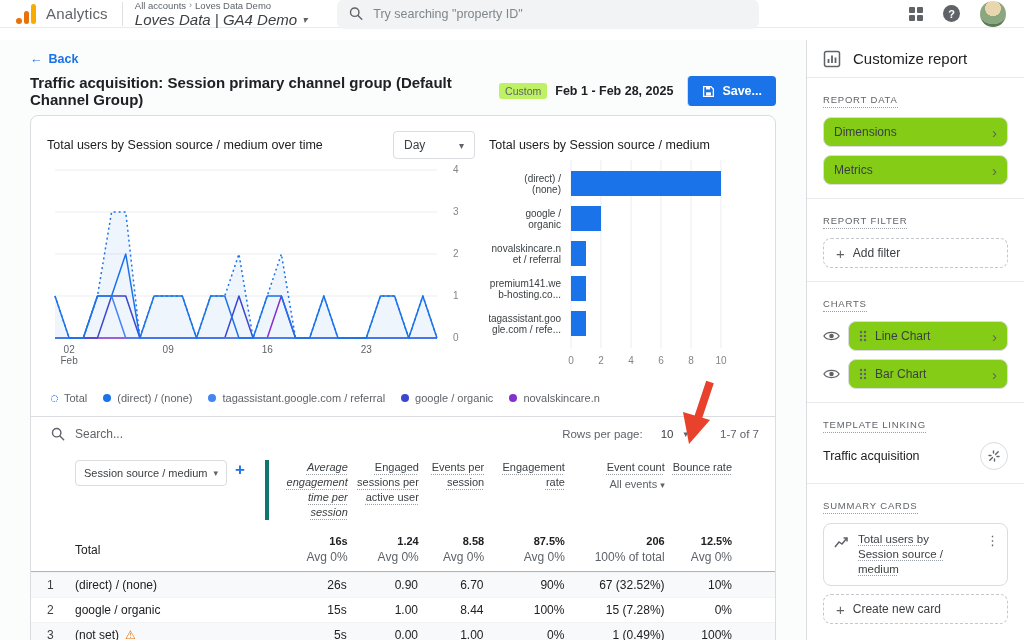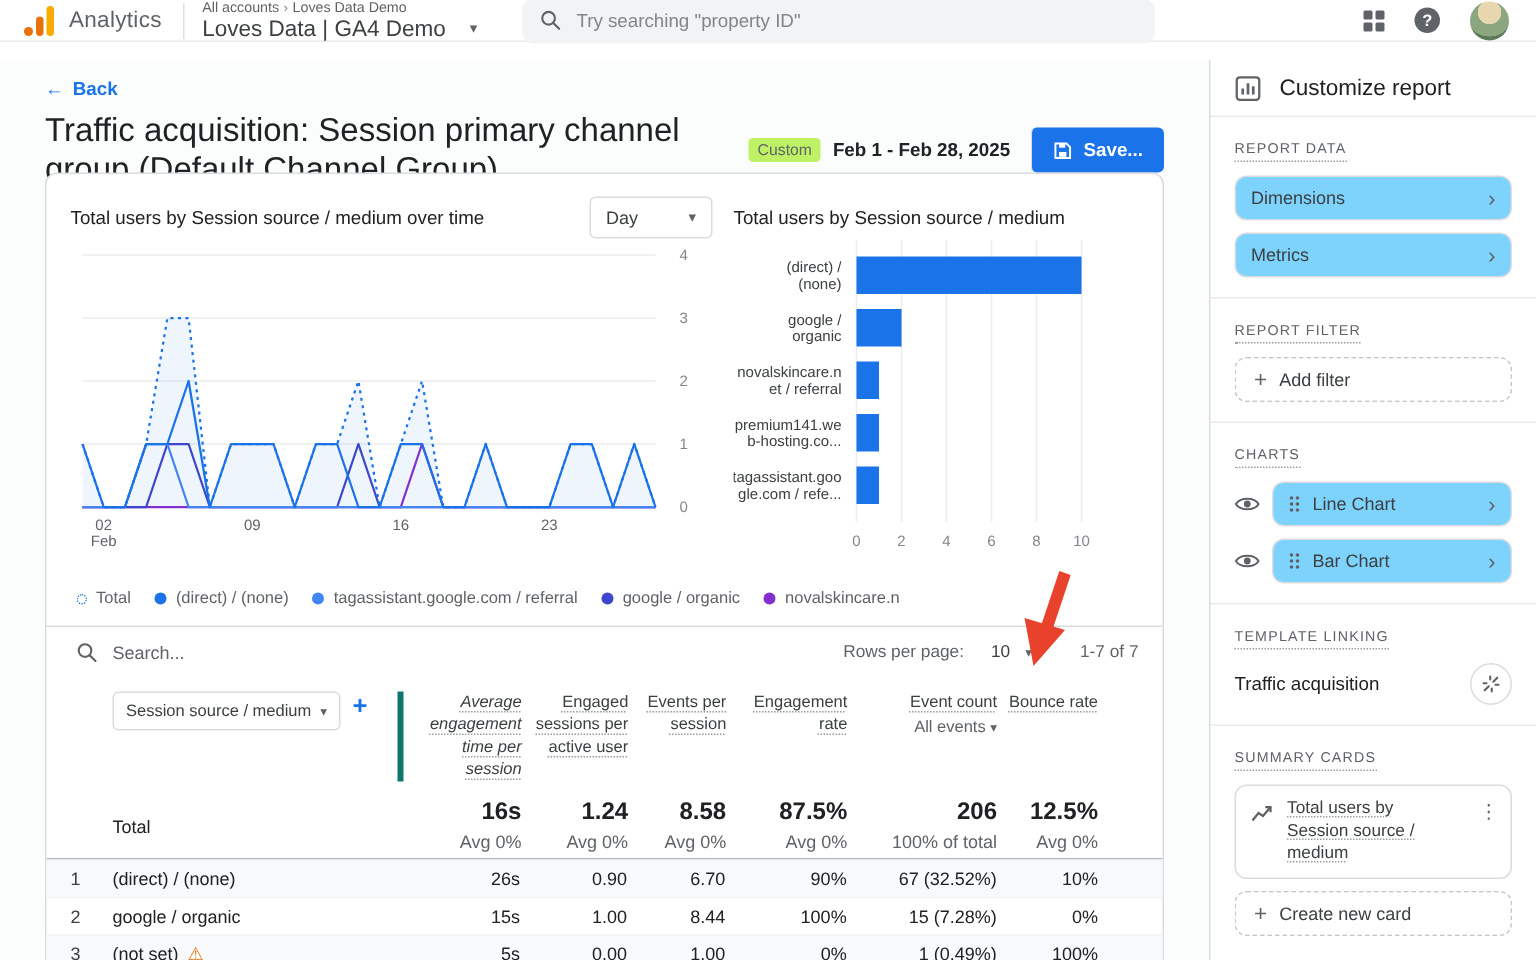--- a/index.html
+++ b/index.html
@@ -12,41 +12,41 @@
   .logo-wrap { display:flex; align-items:center; gap:8px; padding-left:16px; }
   .ga-logo { width:22px; height:20px; position:relative; }
   .ga-logo .b1 { position:absolute; left:0; bottom:0; width:6px; height:6px; border-radius:50%; background:#e8710a; }
   .ga-logo .b2 { position:absolute; left:8px; bottom:0; width:5px; height:13px; border-radius:3px; background:#e8710a; }
   .ga-logo .b3 { position:absolute; left:15px; bottom:0; width:5px; height:20px; border-radius:3px; background:#f9ab00; }
   .logo-text { font-size:15px; color:#5f6368; letter-spacing:.2px; }
   .tb-divider { width:1px; height:24px; background:#e0e0e0; margin:0 12px 0 14px; }
   .account { display:flex; flex-direction:column; justify-content:center; }
   .crumb { font-size:9.5px; color:#5f6368; display:flex; align-items:center; gap:3px; }
   .crumb .sep { font-size:9px; color:#80868b; }
-  .acct-name { font-size:15px; color:#3c4043; display:flex; align-items:center; gap:16px; cursor:pointer; }
+  .acct-name { font-size:15px; color:#3c4043; display:flex; align-items:center; gap:5px; cursor:pointer;font-style:italic; }
   .acct-name .caret { font-size:10px; color:#5f6368; }
   .search-pill { margin-left:30px; width:422px; height:30px; border-radius:8px; background:#f1f3f4;
     display:flex; align-items:center; gap:10px; padding:0 12px; }
   .search-pill input { border:none; outline:none; background:transparent; font-size:12.5px; width:100%;
     font-family:"Liberation Sans",sans-serif; color:#202124; }
   .search-pill input::placeholder { color:#80868b; }
   .tb-right { margin-left:auto; display:flex; align-items:center; gap:20px; padding-right:18px; }
   .grid-icon { width:14px; height:14px; display:grid; grid-template-columns:6px 6px; grid-template-rows:6px 6px; gap:2px; cursor:pointer; }
   .grid-icon span { background:#5f6368; border-radius:1px; }
   .help-icon { width:17px; height:17px; border-radius:50%; background:#5f6368; color:#fff; font-size:11px;
     display:flex; align-items:center; justify-content:center; font-weight:bold; cursor:pointer; }
   .avatar { width:26px; height:26px; border-radius:50%; cursor:pointer;
     background:radial-gradient(circle at 50% 28%, #e8d6ae 0 34%, #8aa77f 35% 70%, #5c7a58 71%); }
 
   
   .main { position:absolute; top:40px; left:0; width:806px; height:600px; background:#fbfcfc; overflow:hidden; }
   .toolbar { padding:12px 30px 0 30px; }
   .back-row { display:flex; align-items:center; gap:6px; color:#1a73e8; font-size:12.5px; font-weight:bold; cursor:pointer; }
   .title-row { display:flex; align-items:center; margin-top:8px; }
-  .page-title { font-size:22px; color:#202124; font-weight:400; flex:1; }
+  .page-title { font-size:15px; color:#202124; font-weight:700; flex:1; }
   .date-wrap { display:flex; align-items:center; gap:8px; margin-right:14px; }
   .date-chip { background:#bef264; color:#5f6368; font-size:10.5px; padding:2px 6px; border-radius:3px; }
   .date-range { font-size:12.5px; font-weight:bold; color:#202124; }
   .save-btn { background:#1a73e8; color:#fff; border:none; border-radius:4px; height:30px; padding:0 14px;
     font-size:12.5px; font-weight:bold; display:flex; align-items:center; gap:7px; cursor:pointer;
     border-left:1px solid #dadce0; font-family:"Liberation Sans",sans-serif; }
 
   
   .card { position:absolute; left:30px; top:75px; width:746px; height:620px; background:#fff;
     border:1px solid #dadce0; border-radius:8px 8px 0 0; overflow:hidden; }
@@ -82,39 +82,39 @@
   .dim-head-wrap { display:flex; align-items:flex-start; }
   .metric-col { text-align:right; font-size:11px; color:#3c4043; line-height:15px; padding-left:6px; }
   .metric-col .h { text-decoration:underline dotted #9aa0a6; text-underline-offset:3px; }
   .sub-select { color:#5f6368; font-size:11px; margin-top:2px; cursor:pointer; }
   .c0{width:86px} .c1{width:74px} .c2{width:68px} .c3{width:84px} .c4{width:104px} .c5{width:70px}
   .metrics-border { border-left:4px solid #0f766e;font-style:italic; }
   .trow { display:flex; align-items:center; padding:0 43px 0 16px; height:25px; font-size:12px; }
   .trow .cell { text-align:right; padding-left:6px; }
   .total-row { height:44px; border-bottom:1px solid #b0b3b8; align-items:center; }
   .total-label { font-size:12px; color:#202124; padding-left:28px; }
-  .tval { font-weight:bold; font-size:16px; color:#202124; }
+  .tval { font-weight:bold; font-size:11px; color:#202124; }
   .tsub { font-size:12px; color:#5f6368; margin-top:3px; }
   .data-row { border-top:1px solid #f1f3f4; color:#202124; }
   .data-row.alt { background:#f8f9fa; }
   .rank { width:28px; color:#3c4043; flex:none; }
   .rname { flex:1; display:flex; align-items:center; gap:6px; }
   .warn { color:#e8710a; font-size:12px; }
   .dim-cell { width:190px; flex:none; display:flex; }
 
   
   .sidebar { position:absolute; top:40px; right:0; width:218px; height:600px; background:#fff;
     border-left:1px solid #dadce0; }
   .sb-head { height:38px; display:flex; align-items:center; gap:12px; padding:0 16px; border-bottom:1px solid #e8eaed;
     font-size:15px; color:#202124; }
   .sb-section { padding:11px 16px 13px 16px; border-bottom:1px solid #e8eaed; }
   .sb-label { font-size:9.5px; letter-spacing:.8px; color:#5f6368; display:inline-block;
     border-bottom:1px dotted #9aa0a6; padding-bottom:2px; margin-bottom:9px; }
   .sb-card { border:1px solid #dadce0; border-radius:8px; height:30px; display:flex; align-items:center;
-    justify-content:space-between; padding:0 10px; font-size:12px; color:#3c4043; margin-bottom:8px; cursor:pointer; background:#7dd3fc; }
+    justify-content:space-between; padding:0 10px; font-size:12px; color:#3c4043; margin-bottom:8px; cursor:pointer; background:#84cc16; }
   .sb-card:last-child { margin-bottom:0; }
   .chev { color:#5f6368; font-size:15px; line-height:1; }
   .dashed-card { border:1px dashed #c4c7cb; border-radius:8px; height:30px; display:flex; align-items:center;
     gap:8px; padding:0 12px; font-size:12px; color:#3c4043; cursor:pointer; }
   .plus { font-size:15px; color:#5f6368; }
   .eye-row { display:flex; align-items:center; gap:8px; margin-bottom:8px; }
   .eye-row:last-child { margin-bottom:0; }
   .eye-row .sb-card { flex:1; margin-bottom:0; }
   .card-left { display:flex; align-items:center; gap:8px; }
   .link-row { display:flex; align-items:center; justify-content:space-between; }

